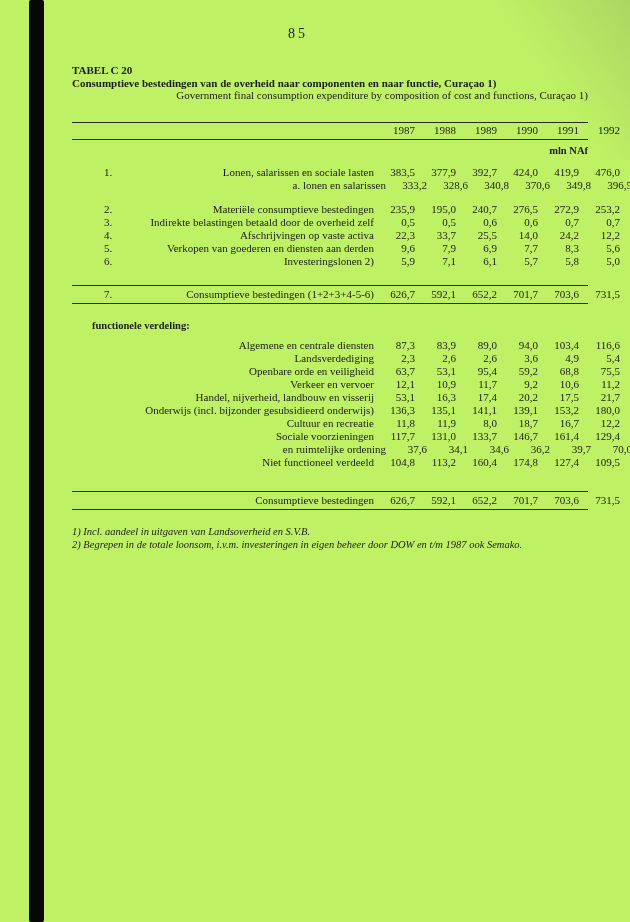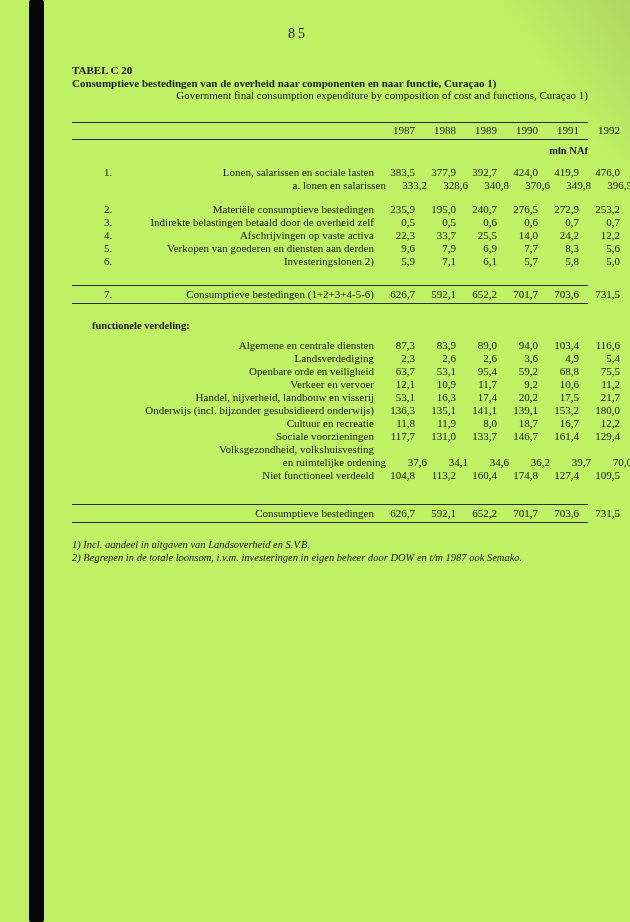--- a/index.html
+++ b/index.html
@@ -300,30 +300,20 @@
         </div>
         <div class="t-row">
           <span class="c-num"></span>
           <span class="c-label">Sociale voorzieningen</span>
           <span class="c-val">117,7</span>
           <span class="c-val">131,0</span>
           <span class="c-val">133,7</span>
           <span class="c-val">146,7</span>
           <span class="c-val">161,4</span>
           <span class="c-val">129,4</span>
-        </div>
-        <div class="t-row">
-          <span class="c-num"></span>
-          <span class="c-label">Volksgezondheid, volkshuisvesting</span>
-          <span class="c-val"></span>
-          <span class="c-val"></span>
-          <span class="c-val"></span>
-          <span class="c-val"></span>
-          <span class="c-val"></span>
-          <span class="c-val"></span>
         </div>
         <div class="t-row">
           <span class="c-num"></span>
           <span class="c-label" style="padding-left: 12px;">en ruimtelijke ordening</span>
           <span class="c-val">37,6</span>
           <span class="c-val">34,1</span>
           <span class="c-val">34,6</span>
           <span class="c-val">36,2</span>
           <span class="c-val">39,7</span>
           <span class="c-val">70,0</span>

